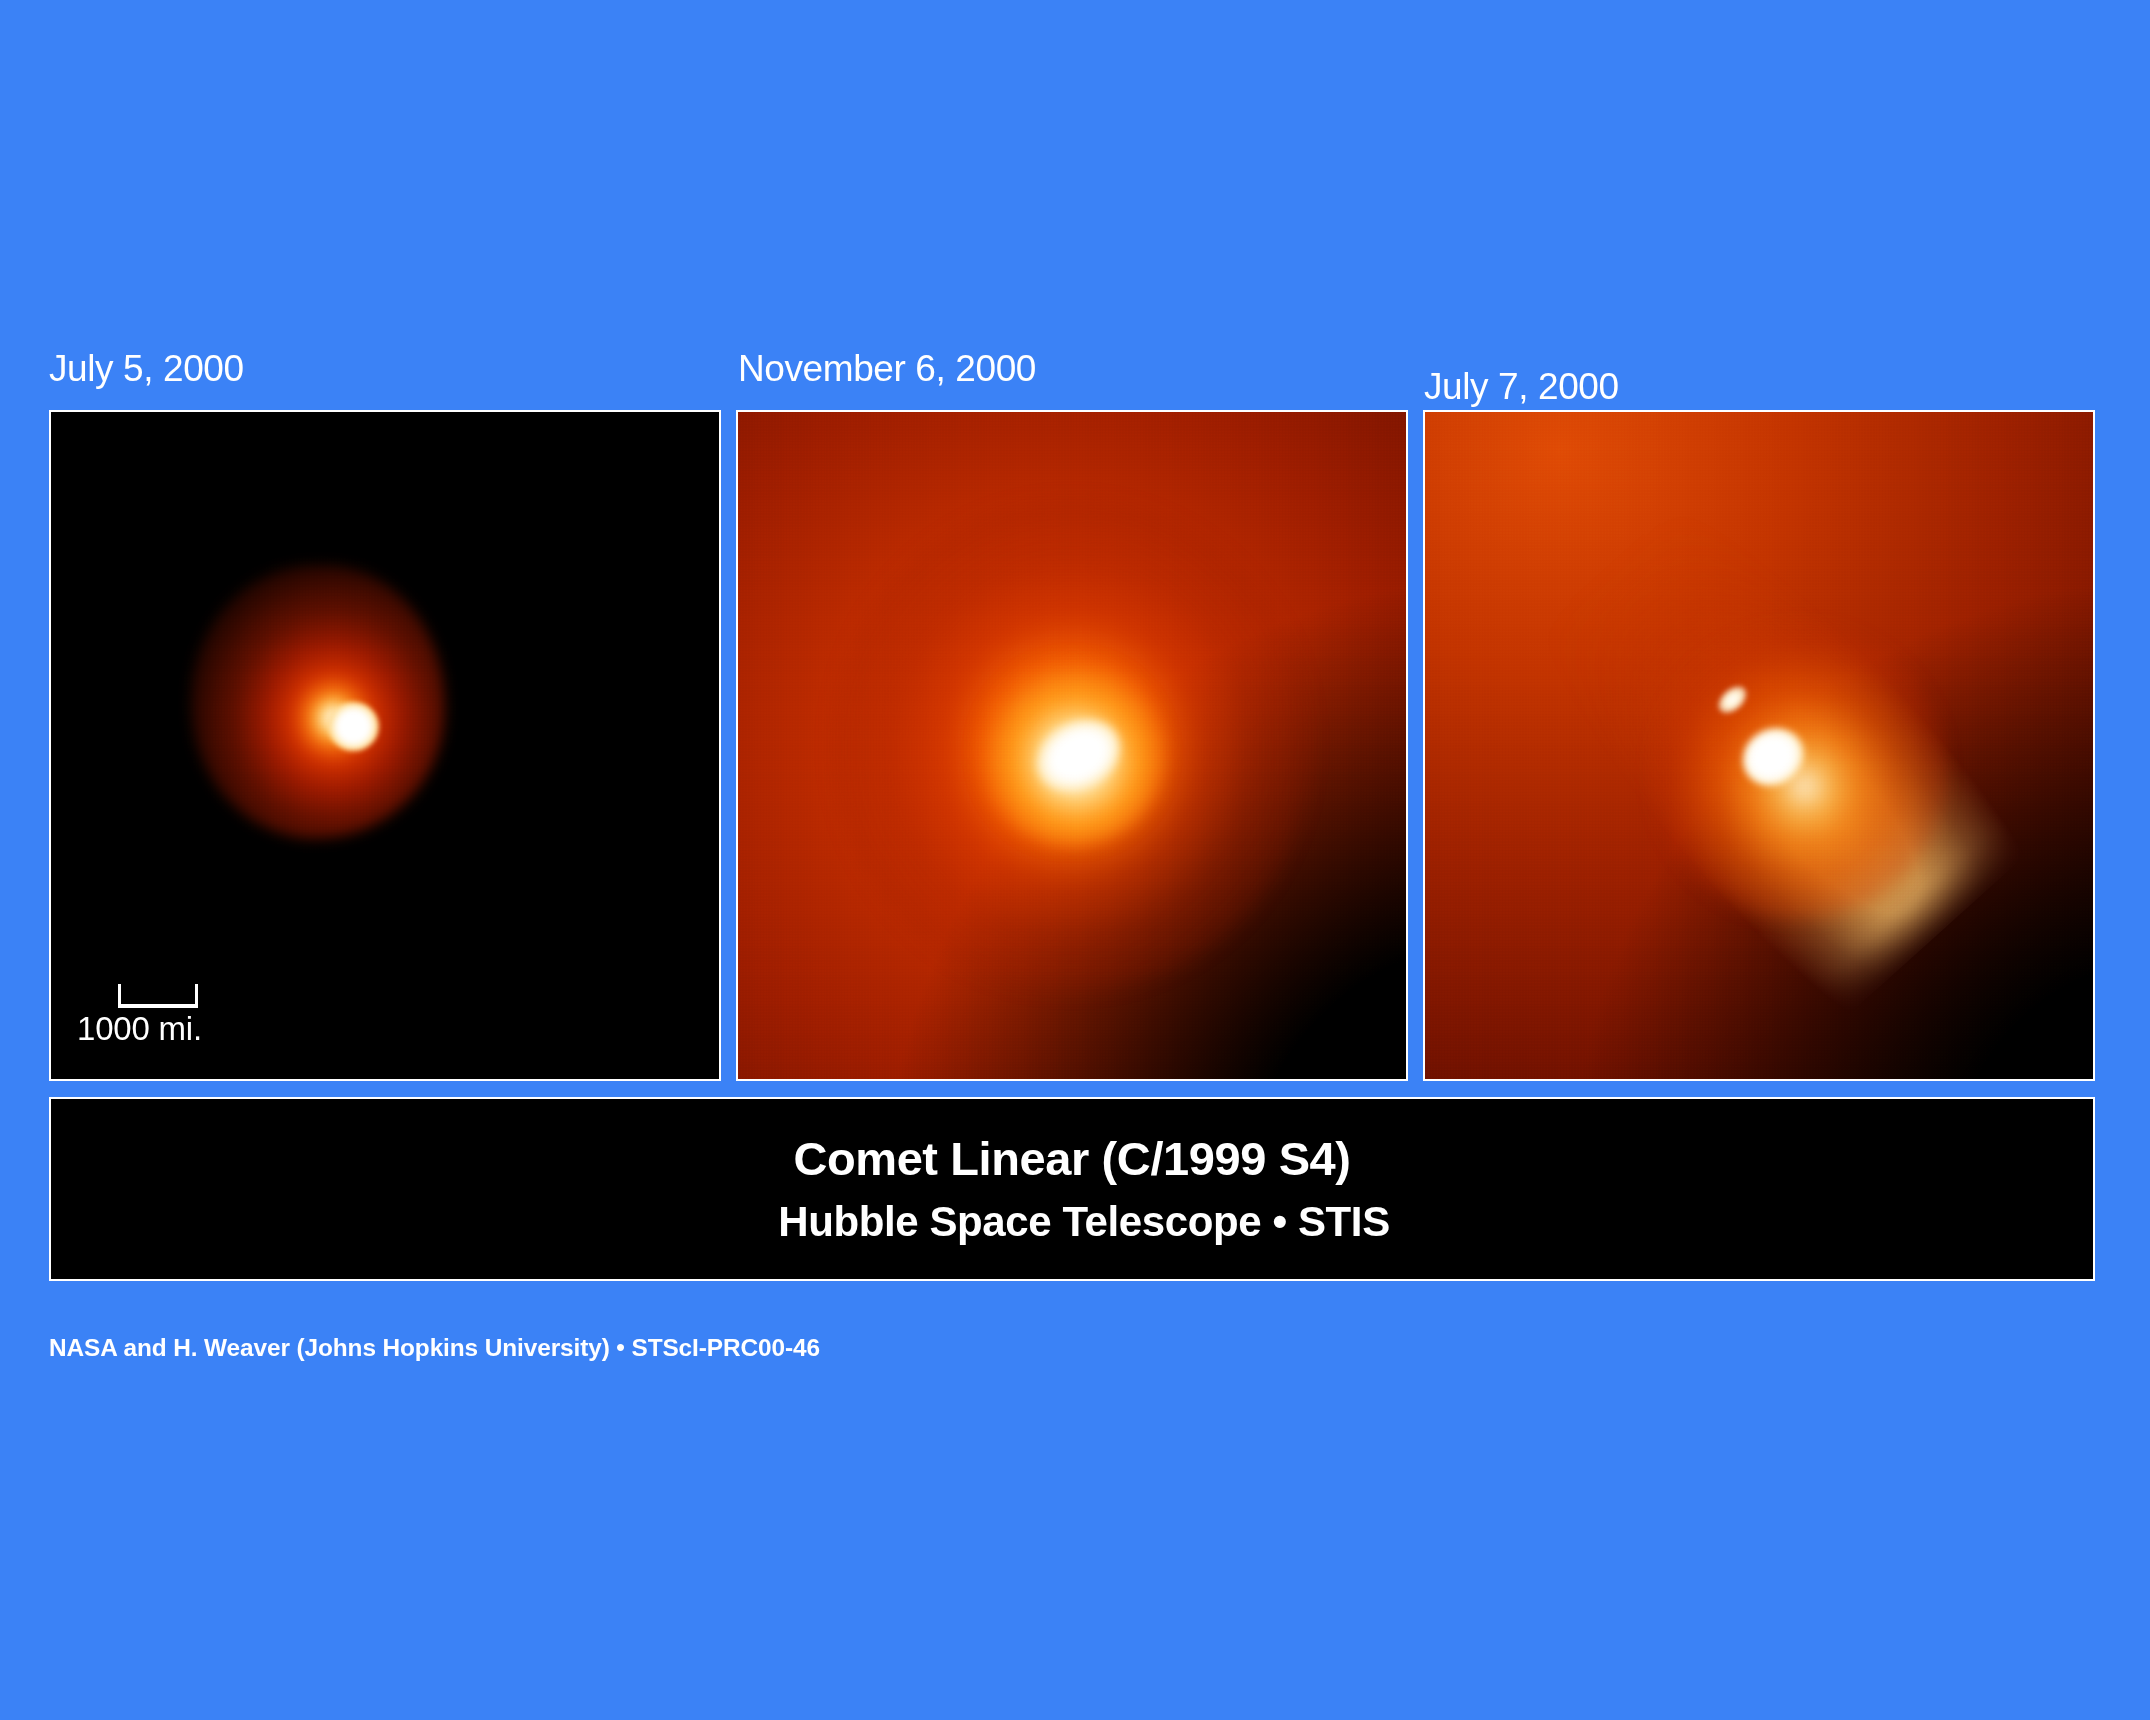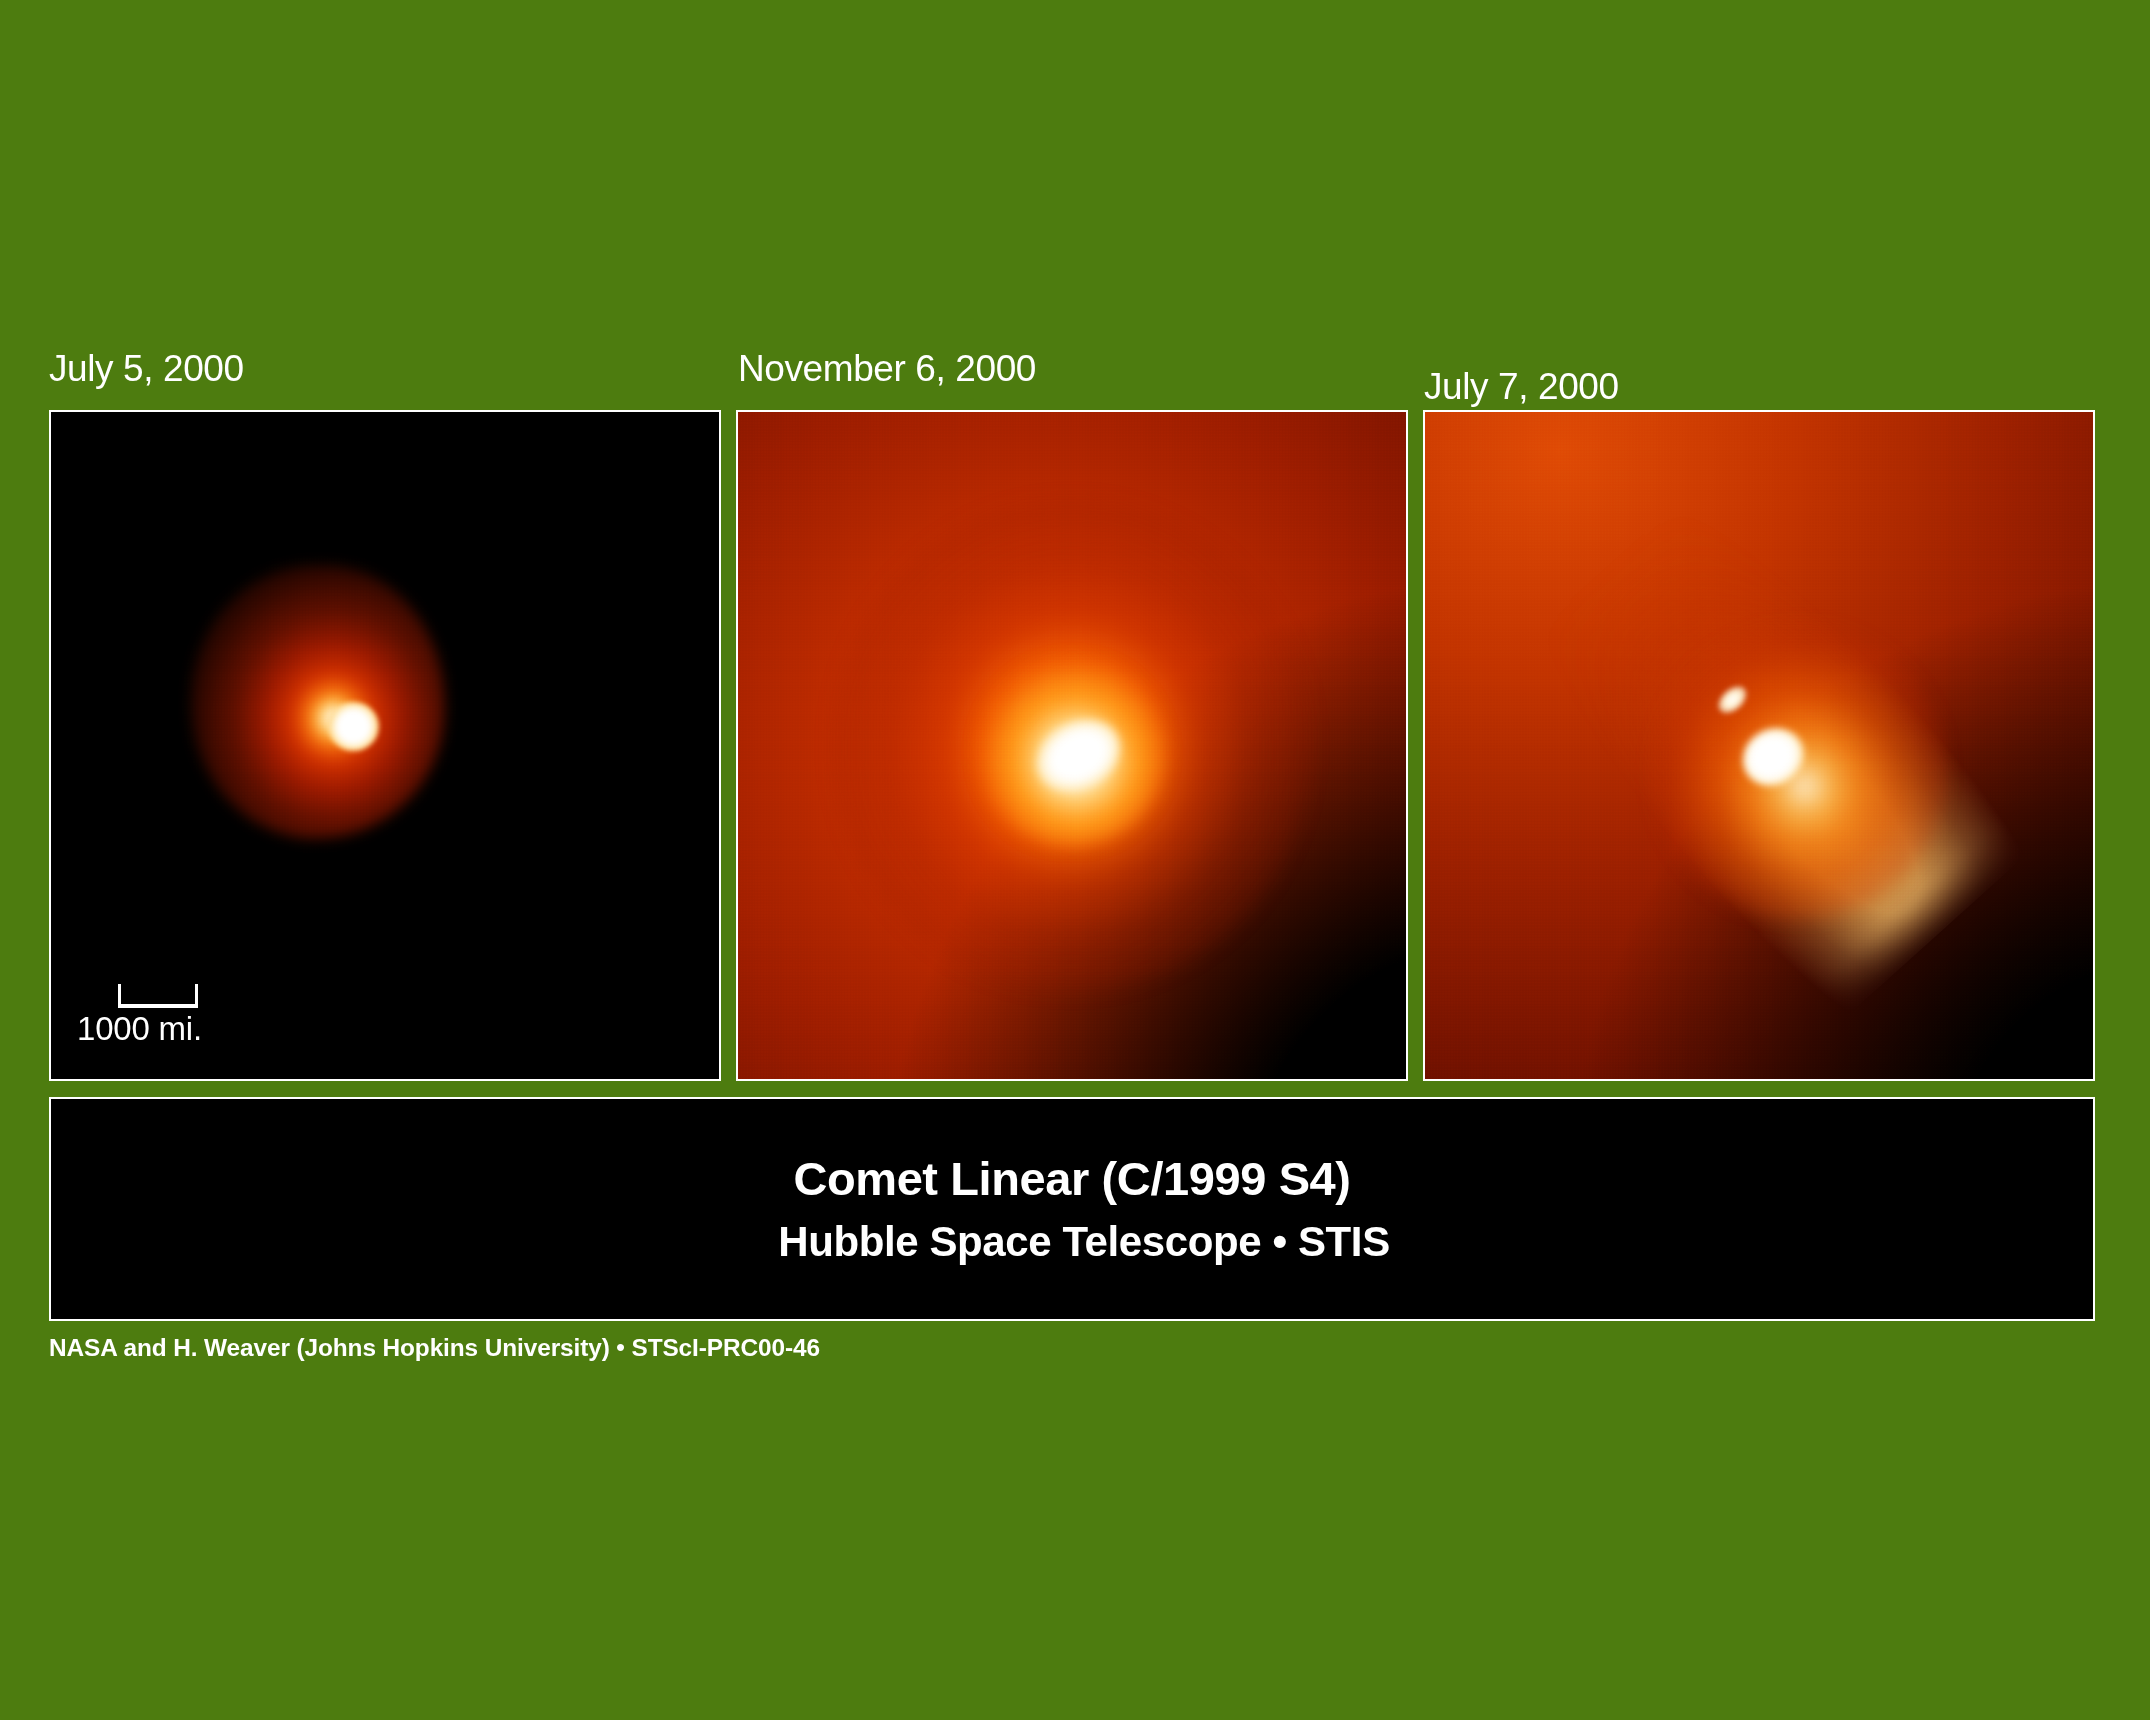--- a/index.html
+++ b/index.html
@@ -14,21 +14,21 @@
     font-family: "Liberation Sans", sans-serif;
     color: #ffffff;
     position: relative;
   }
 
   #figure {
     position: absolute;
     left: 0; top: 0;
     width: 2151px;
     height: 1721px;
-    background: #4d7c0f;
+    background: #3b82f6;
   }
 
   
   .date-label {
     position: absolute;
     font-family: "Liberation Sans", sans-serif;
     font-size: 37px;
     font-weight: 400;
     line-height: 1;
     color: #ffffff;
@@ -252,21 +252,21 @@
     letter-spacing: -0.2px;
     text-align: center;
   }
 
   
   #title-box {
     position: absolute;
     left: 49px;
     top: 1097px;
     width: 2046px;
-    height: 224px;
+    height: 184px;
     border: 2.9px solid #ffffff;
     box-sizing: border-box;
     background: #000000;
     display: flex;
     flex-direction: column;
     align-items: center;
     justify-content: center;
   }
   #title-main {
     font-size: 47px;

